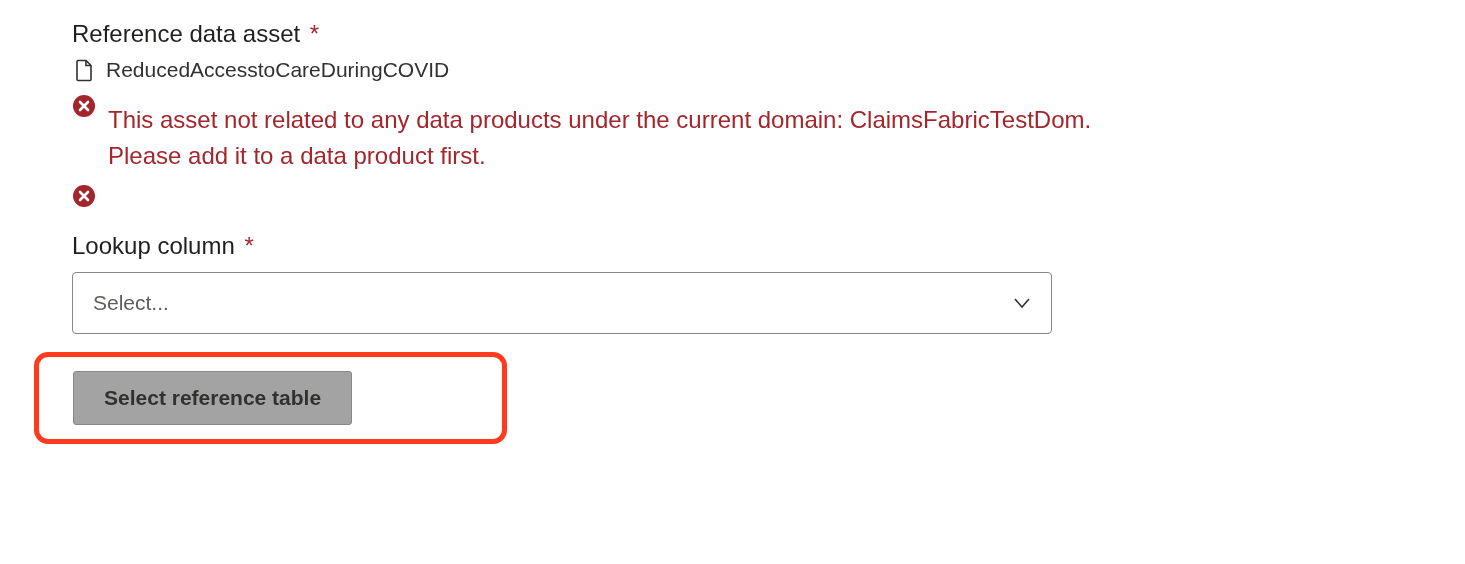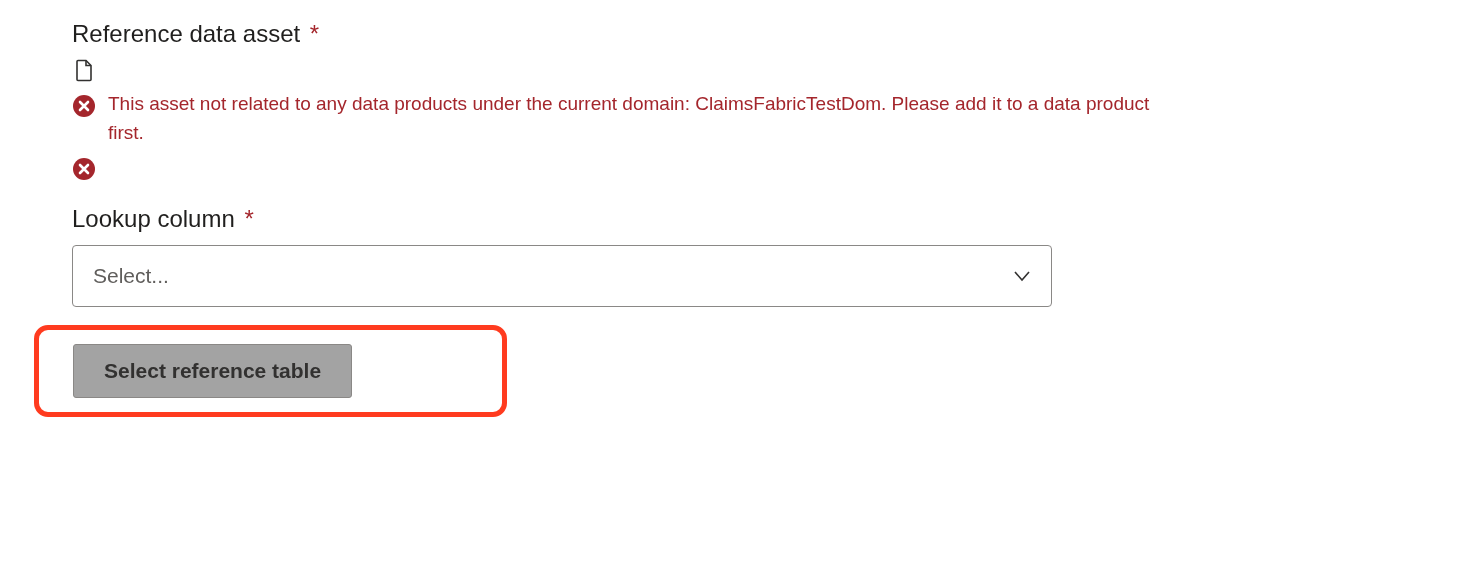--- a/index.html
+++ b/index.html
@@ -48,22 +48,23 @@
       max-width: 1090px;
     }
     .error-icon {
       width: 24px;
       height: 24px;
       flex-shrink: 0;
       margin-top: 4px;
     }
     .error-text {
       color: #a4262c;
-      font-size: 19px;
+      font-size: 24px;
       line-height: 1.5;
+      margin-top: 12px;
     }
     .lookup-section {
       margin-top: 24px;
     }
     .select-wrapper {
       position: relative;
       width: 980px;
       margin-top: 12px;
     }
     .select-control {
@@ -121,20 +122,21 @@
 </div>
 
 
 <div class="asset-row">
   <span class="file-icon">
     <svg viewBox="0 0 24 24" fill="none" stroke="#323130" stroke-width="1.6">
       <path d="M6 2.5 h8 l5 5 v14 a1 1 0 0 1 -1 1 h-12 a1 1 0 0 1 -1 -1 v-18 a1 1 0 0 1 1 -1 z"></path>
       <path d="M14 2.5 v5 h5"></path>
     </svg>
   </span>
+  <span class="asset-name">ReducedAccesstoCareDuringCOVID</span>
 </div>
 
 
 <div class="error-row">
   <span class="error-icon">
     <svg viewBox="0 0 24 24">
       <circle cx="12" cy="12" r="11" fill="#a4262c"></circle>
       <path d="M8 8 L16 16 M16 8 L8 16" stroke="#ffffff" stroke-width="2.6" stroke-linecap="round"></path>
     </svg>
   </span>

